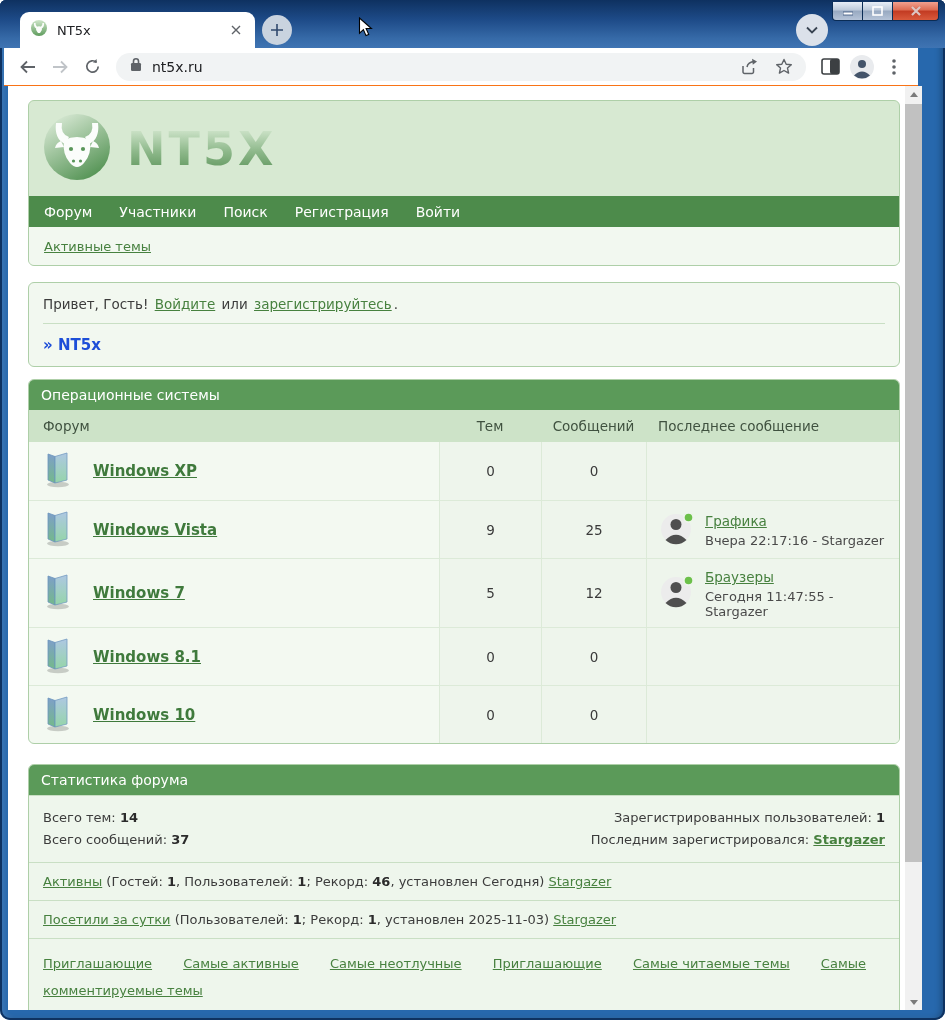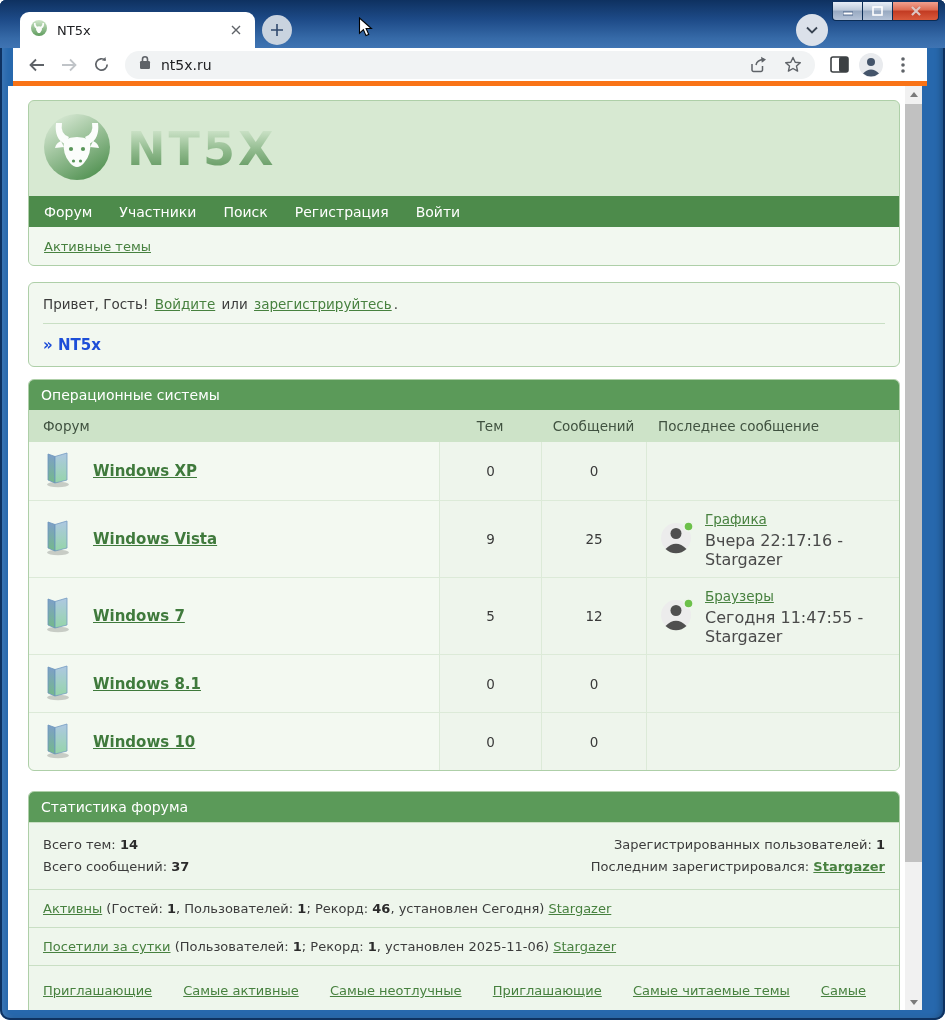--- a/index.html
+++ b/index.html
@@ -24,22 +24,22 @@
   .cursor { position:absolute; left:358px; top:17px; }
   .wincontrols { position:absolute; top:2px; right:6px; display:flex; }
   .wbtn { height:19px; border:1px solid #0a2c55; border-top:none; display:flex; align-items:center; justify-content:center;
           background:linear-gradient(180deg,#e7eef7 0%,#bcc9da 45%,#97a9c1 50%,#b6c4d8 100%); }
   .wbtn.min { width:31px; border-radius:0 0 0 4px; }
   .wbtn.max { width:30px; border-left:none; }
   .wbtn.close { width:46px; border-left:none; border-radius:0 0 4px 0;
           background:linear-gradient(180deg,#f2a08f 0%,#dd6a50 45%,#c23a22 50%,#d95a3c 100%); }
 
   
-  .toolbar { position:absolute; top:48px; left:13px; width:914px; height:38px; background:#fff;
-             border-bottom:5px solid #f97316; display:flex; align-items:center; padding:0 10px; gap:4px; }
+  .toolbar { position:absolute; top:48px; left:4px; width:914px; height:38px; background:#fff;
+             border-bottom:1px solid #f97316; display:flex; align-items:center; padding:0 10px; gap:4px; }
   .navbtn { width:28px; height:28px; display:flex; align-items:center; justify-content:center; border-radius:50%; }
   .addressbar { flex:1; height:28px; background:#f1f3f4; border-radius:14px; display:flex; align-items:center;
                 padding:0 10px 0 14px; gap:10px; margin:0 6px; }
   .url { flex:1; font-size:14px; color:#202124; }
   .abtn { width:24px; height:24px; display:flex; align-items:center; justify-content:center; }
 
   
   .viewport { position:absolute; top:86px; left:8px; width:914px; height:924px; background:#fff; }
   .pagearea { position:absolute; left:0; top:0; width:897px; height:100%; overflow:hidden; }
   .page { padding:14px 0 0 20px; width:892px; }
@@ -74,21 +74,21 @@
   .thead .c1 { padding-left:14px; }
   .thead .c2,.thead .c3 { text-align:center; }
   .thead .c4 { padding-left:12px; }
   .frow { display:grid; grid-template-columns:410px 102px 105px 1fr; min-height:58px; border-top:1px solid #dcead8; }
   .fcell { display:flex; align-items:center; }
   .fcell-name { gap:22px; padding-left:14px; }
   .fcell-name a { font-size:15px; font-weight:bold; color:#3f7a3c; text-decoration:underline; }
   .fcell-num { justify-content:center; border-left:1px solid #dcead8; font-size:13.5px; color:#3a3a3a; background:#eef5ec; }
   .fcell-last { border-left:1px solid #dcead8; padding:8px 12px; gap:10px; background:#eef5ec; }
   .lm-link { font-size:13.5px; }
-  .lm-info { font-size:16px; color:#4a4a4a; margin-top:3px; }
+  .lm-info { font-size:13px; color:#4a4a4a; margin-top:3px; }
 
   
   .stats-box { margin-top:20px; margin-bottom:8px; background:#eef6ec; }
   .sec { padding:11px 14px; font-size:13px; color:#3c3c3c; border-top:1px solid #c9dfc4;gap:10px; }
   .sec:first-of-type { border-top:none; }
   .sec b { color:#2b2b2b; }
   .sec-totals { display:flex; justify-content:space-between; line-height:22px; }
   .sec-totals .right { text-align:right; }
   .sec-links { line-height:2.1; padding-bottom:13px; }
   .sec-links a { margin-right:27px; }
@@ -391,21 +391,21 @@
             <div class="left">
               <div><span>Всего тем: </span><b>14</b></div>
               <div><span>Всего сообщений: </span><b>37</b></div>
             </div>
             <div class="right">
               <div><span>Зарегистрированных пользователей: </span><b>1</b></div>
               <div><span>Последним зарегистрировался: </span><a href="#" class="lnk bold">Stargazer</a></div>
             </div>
           </div>
           <div class="sec"><a class="lnk" href="#">Активны</a><span> (Гостей: </span><b>1</b><span>, Пользователей: </span><b>1</b><span>; Рекорд: </span><b>46</b><span>, установлен Сегодня) </span><a class="lnk" href="#">Stargazer</a></div>
-          <div class="sec"><a class="lnk" href="#">Посетили за сутки</a><span> (Пользователей: </span><b>1</b><span>; Рекорд: </span><b>1</b><span>, установлен 2025-11-06) </span><a class="lnk" href="#">Stargazer</a></div>
+          <div class="sec"><a class="lnk" href="#">Посетили за сутки</a><span> (Пользователей: </span><b>1</b><span>; Рекорд: </span><b>1</b><span>, установлен 2025-11-03) </span><a class="lnk" href="#">Stargazer</a></div>
           <div class="sec sec-links">
             <a href="#" class="lnk">Приглашающие</a>
             <a href="#" class="lnk">Самые активные</a>
             <a href="#" class="lnk">Самые неотлучные</a>
             <a href="#" class="lnk">Приглашающие</a>
             <a href="#" class="lnk">Самые читаемые темы</a>
             <a href="#" class="lnk">Самые комментируемые темы</a>
           </div>
         </div>
 

